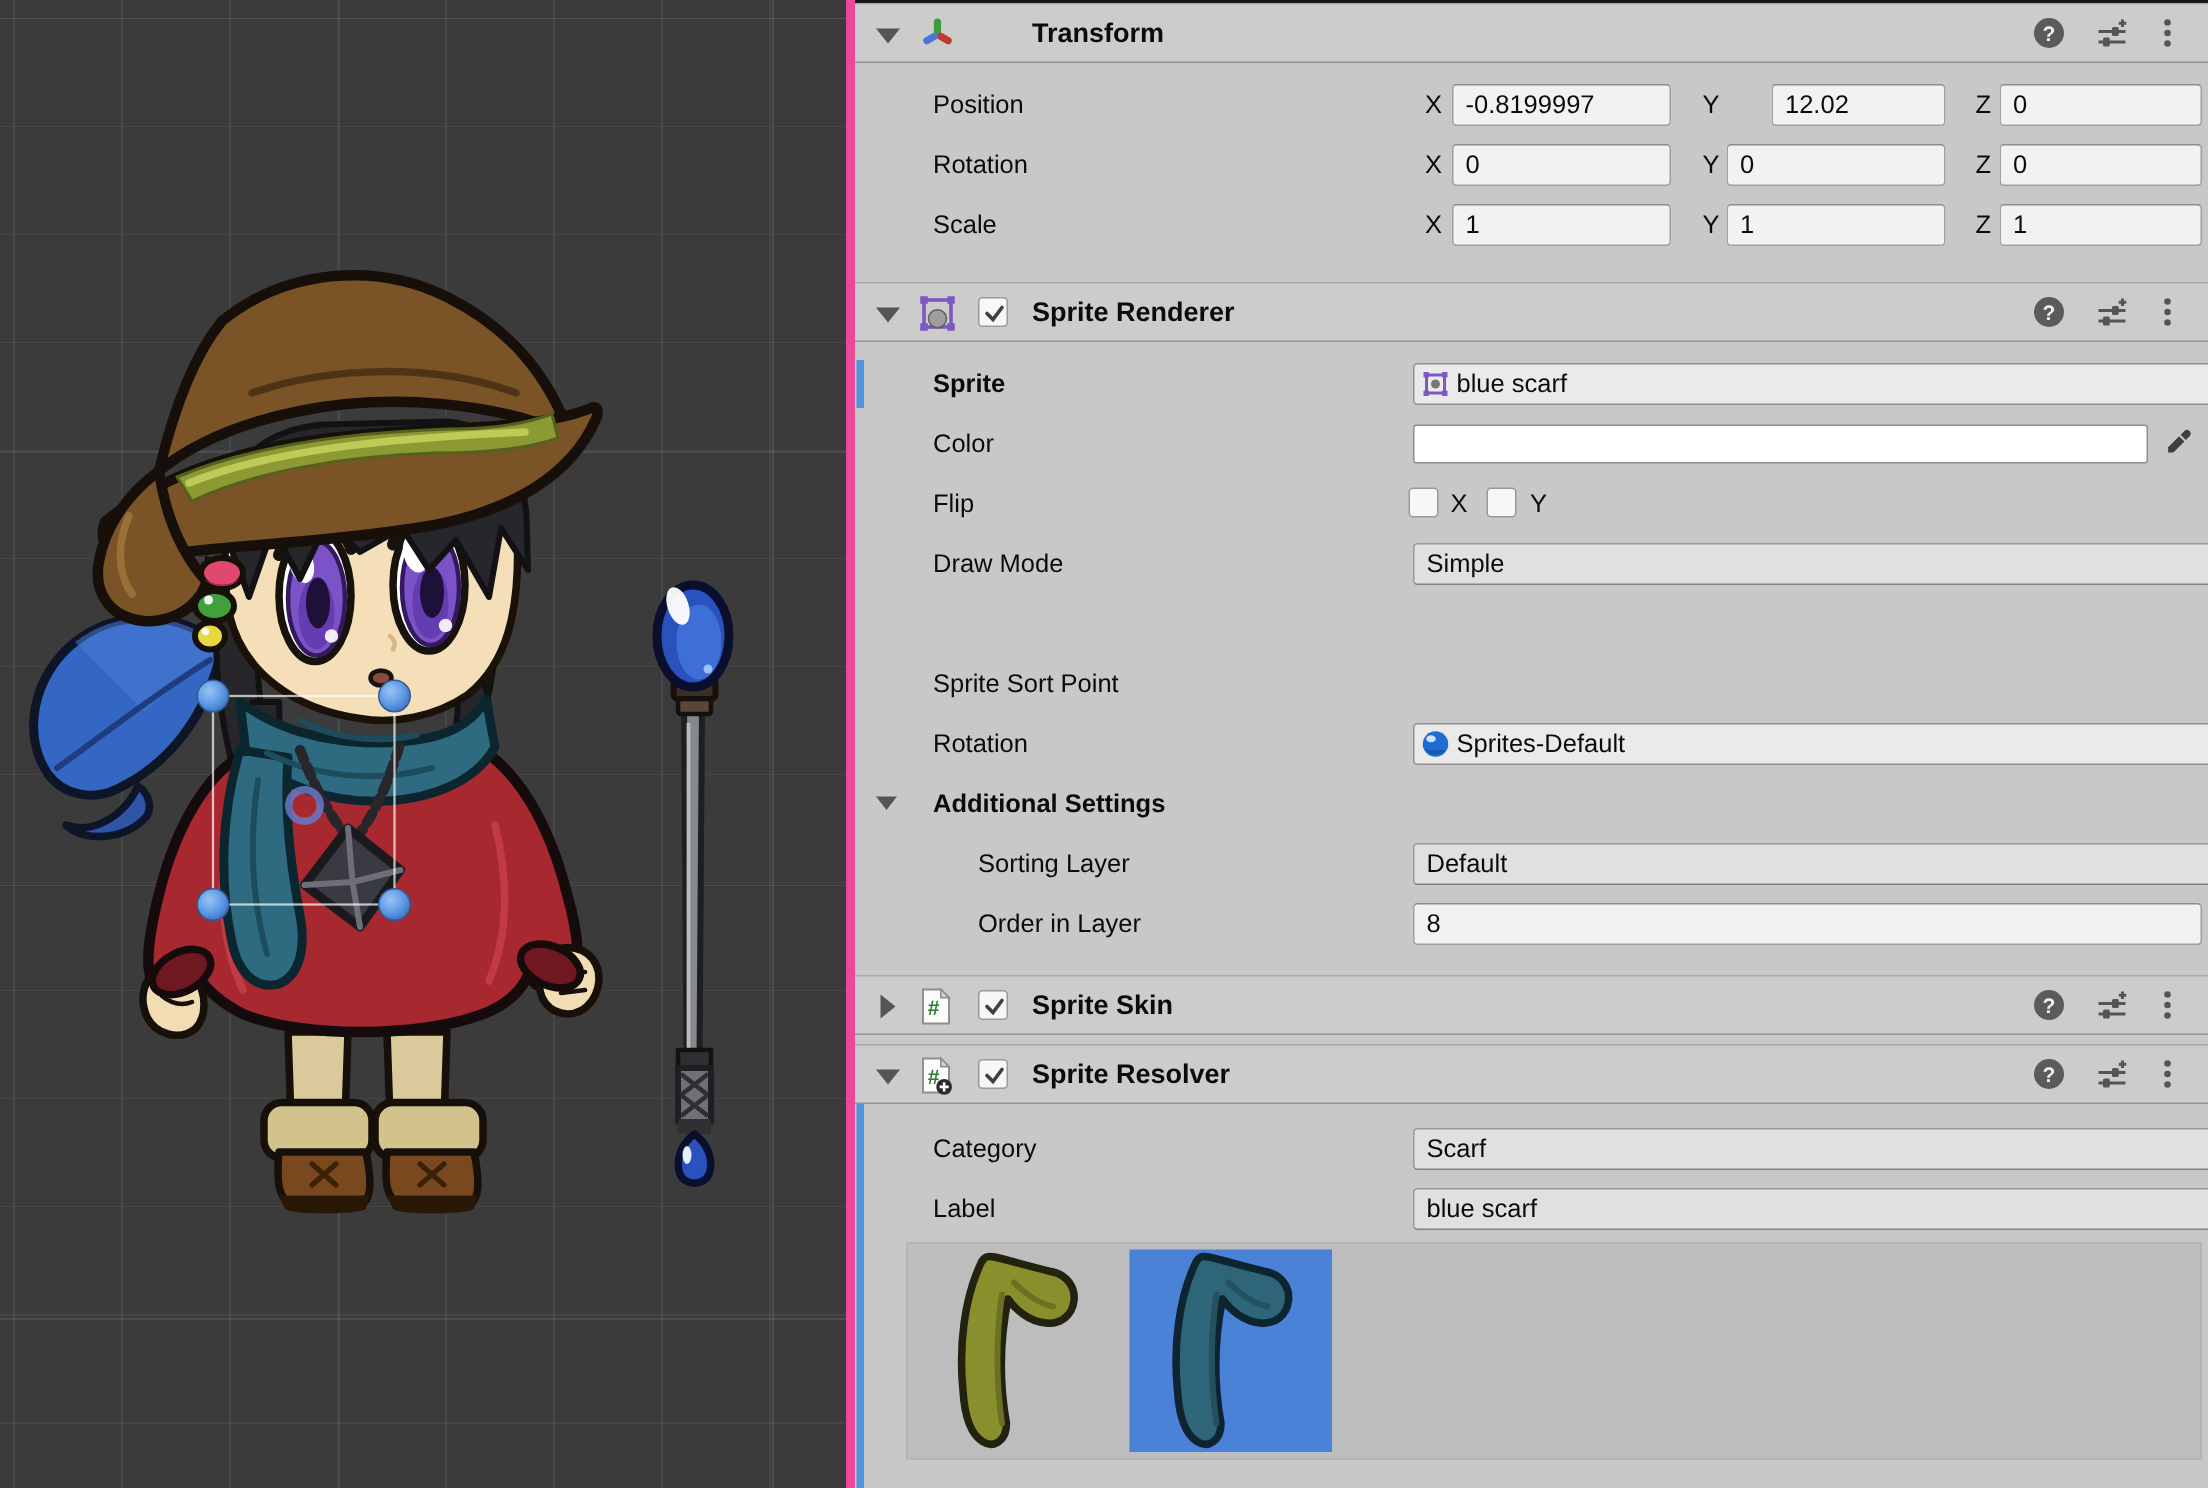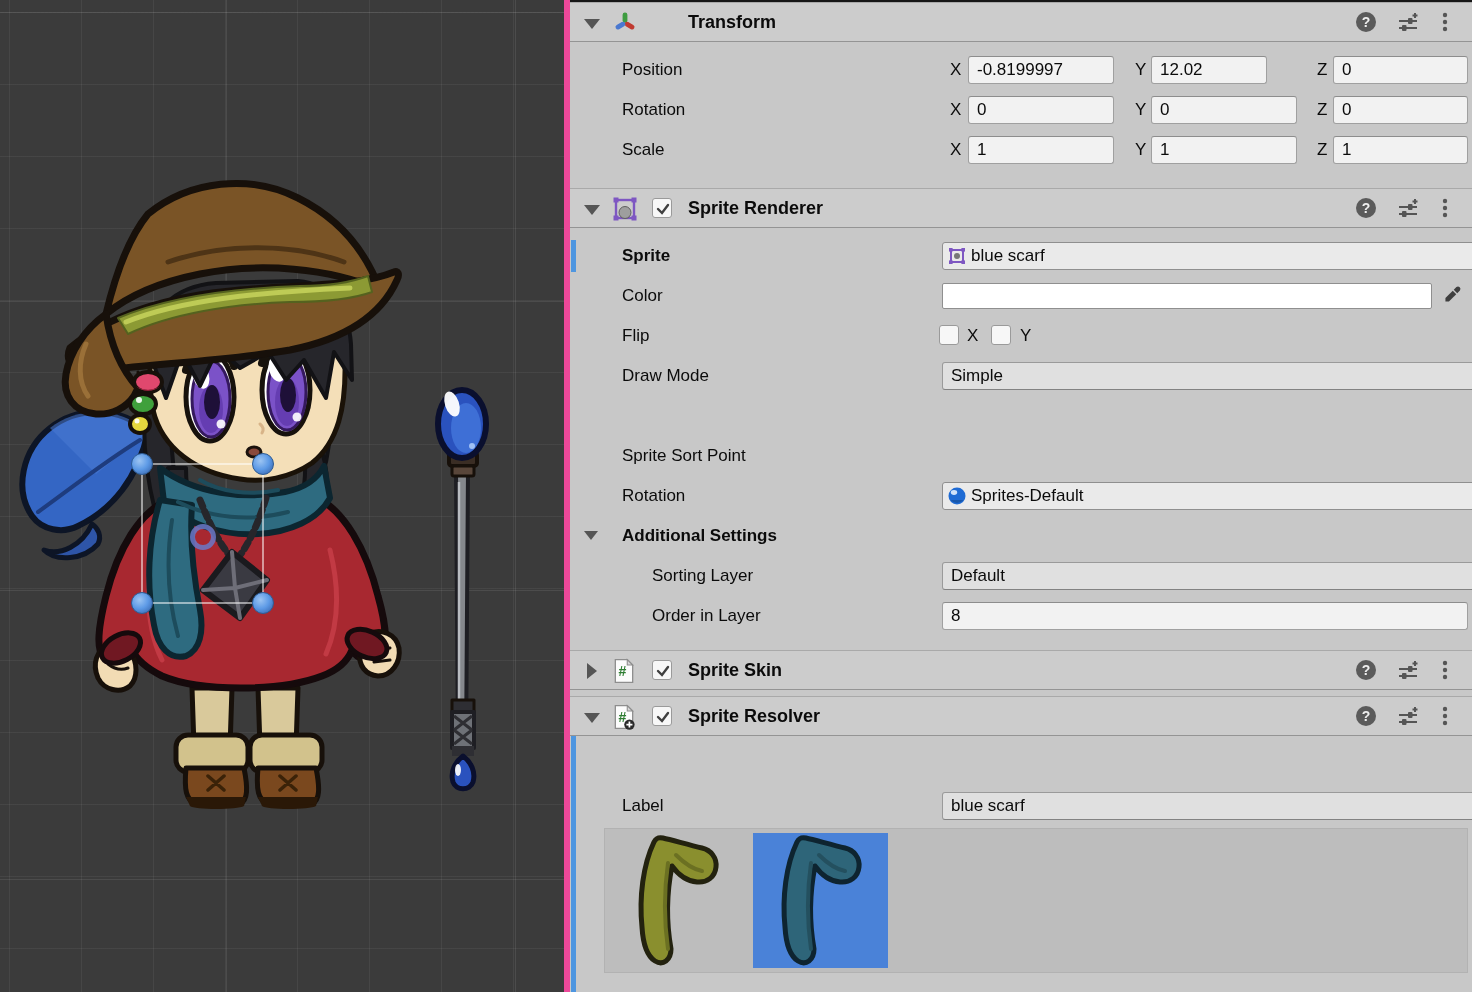--- a/index.html
+++ b/index.html
@@ -235,21 +235,21 @@
             <circle cx="11" cy="18" r="2.2"></circle>
           </svg>
       </div>
     </div>
   </div>
   <div class="row" style="top:56px">
     <span class="lbl">Position</span>
     <span class="axl" style="left:380px">X</span>
     <div class="field" style="left:398px;width:146px">-0.8199997</div>
     <span class="axl" style="left:565px">Y</span>
-    <div class="field" style="left:581px;width:116px">12.02</div>
+    <div class="field" style="left:611px;width:116px">12.02</div>
     <span class="axl" style="left:747px">Z</span>
     <div class="field" style="left:763px;width:135px">0</div>
   </div>
   <div class="row" style="top:96px">
     <span class="lbl">Rotation</span>
     <span class="axl" style="left:380px">X</span>
     <div class="field" style="left:398px;width:146px">0</div>
     <span class="axl" style="left:565px">Y</span>
     <div class="field" style="left:581px;width:146px">0</div>
     <span class="axl" style="left:747px">Z</span>
@@ -466,20 +466,26 @@
       <div class="hbtn" style="right:14px">
         <svg width="22" height="22" viewBox="0 0 22 22" fill="#555">
             <circle cx="11" cy="4" r="2.2"></circle>
             <circle cx="11" cy="11" r="2.2"></circle>
             <circle cx="11" cy="18" r="2.2"></circle>
           </svg>
       </div>
     </div>
   </div>
 
+  <div class="row" style="top:752px">
+    <span class="lbl">Category</span>
+    <div class="val">
+        <div class="dropdown">Scarf</div>
+      </div>
+  </div>
   <div class="row" style="top:792px">
     <span class="lbl">Label</span>
     <div class="val">
         <div class="dropdown">blue scarf</div>
       </div>
   </div>
 
   <div class="strip">
     <div class="thumb" style="left:5px">
       <svg width="135" height="135" viewBox="0 0 135 135">

